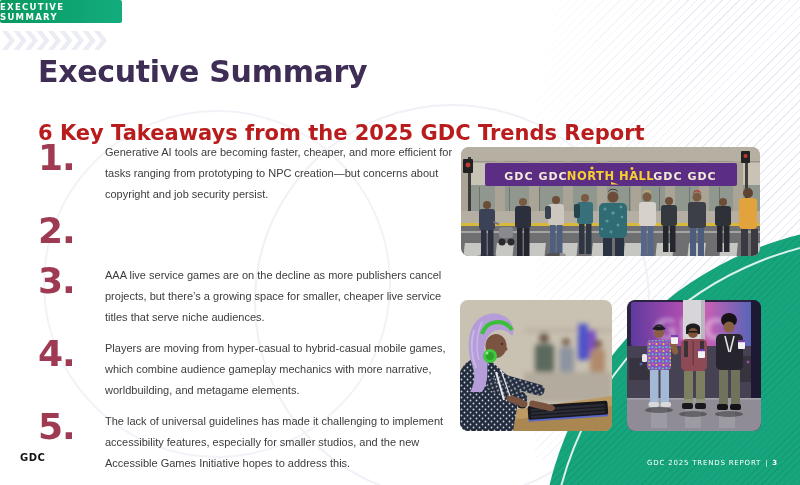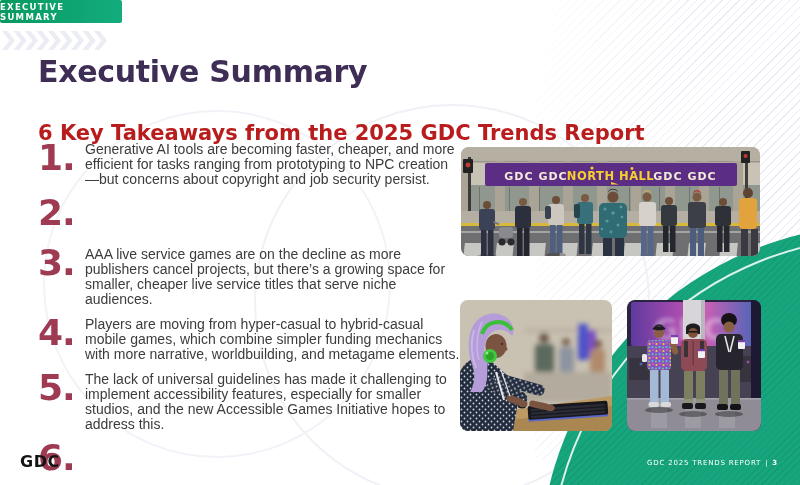--- a/index.html
+++ b/index.html
@@ -52,32 +52,32 @@
   }
   
   .takeaways{position:absolute;left:38px;top:141px;width:424px;z-index:5;}
   .item{display:flex;align-items:flex-start;margin-bottom:9px;min-height:41px;}
   .item .num{
     flex:none;width:47px;margin-top:-3px;
     font-family:"DejaVu Sans",sans-serif;font-size:36px;line-height:40px;font-weight:bold;
     letter-spacing:-1px;color:#9e3b53;
   }
   .item .txt{
-    width:377px;font-size:14px;line-height:15px;color:#3c3c3c;padding-top:1px;
+    width:377px;font-size:11px;line-height:21px;color:#3c3c3c;padding-top:1px;margin-left:20px;
   }
   
   .photo{position:absolute;border-radius:8px;overflow:hidden;z-index:4;}
   .photo svg{display:block;}
   .photo-top{left:461px;top:147px;width:299px;height:109px;}
   .photo-bl{left:460px;top:300px;width:152px;height:131px;}
   .photo-br{left:627px;top:300px;width:134px;height:131px;}
   
   .footer-logo{
     position:absolute;left:20px;top:452px;z-index:5;
-    font-family:"DejaVu Sans",sans-serif;font-size:16px;font-weight:bold;
+    font-family:"DejaVu Sans",sans-serif;font-size:10px;font-weight:bold;
     letter-spacing:0.5px;color:#141414;
   }
   .footer-right{
     position:absolute;right:22px;top:459px;z-index:5;display:flex;gap:4px;
     font-family:"DejaVu Sans",sans-serif;font-size:7px;letter-spacing:0.8px;color:#ffffff;margin-left:36px;
   }
   .footer-right .page{font-weight:bold;}
 </style>
 </head>
 <body>
@@ -113,21 +113,21 @@
   </div>
   <div class="item">
     <div class="num">2.</div>
   </div>
   <div class="item">
     <div class="num">3.</div>
     <div class="txt">AAA live service games are on the decline as more publishers cancel projects, but there’s a growing space for smaller, cheaper live service titles that serve niche audiences.</div>
   </div>
   <div class="item">
     <div class="num">4.</div>
-    <div class="txt">Players are moving from hyper-casual to hybrid-casual mobile games, which combine simpler funding mechanics with more narrative, worldbuilding, and metagame elements.</div>
+    <div class="txt">Players are moving from hyper-casual to hybrid-casual mobile games, which combine audience gameplay mechanics with more narrative, worldbuilding, and metagame elements.</div>
   </div>
   <div class="item">
     <div class="num">5.</div>
     <div class="txt">The lack of universal guidelines has made it challenging to implement accessibility features, especially for smaller studios, and the new Accessible Games Initiative hopes to address this.</div>
   </div>
   <div class="item">
     <div class="num">6.</div>
   </div>
 </div>
 

